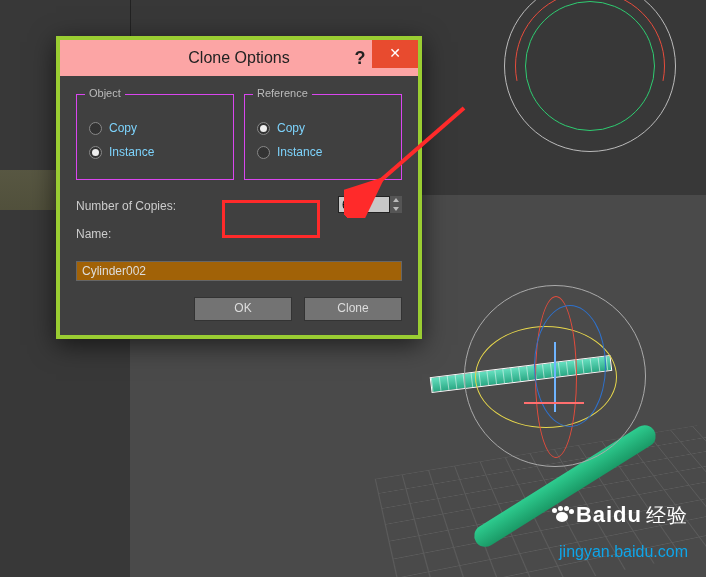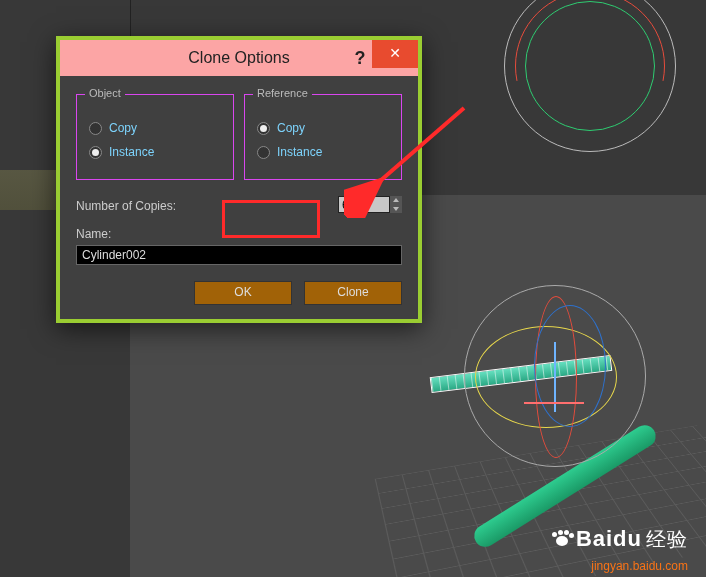--- a/index.html
+++ b/index.html
@@ -38,28 +38,28 @@
 .row .lbl{flex:none;color:#ccc}
 .spinner-wrap{position:relative;width:64px;margin-left:auto}
 .spinner{width:52px;height:17px;background:#c8c8c8;color:#000;border:1px solid #222;padding:1px 3px;box-sizing:border-box;font-size:12px}
 .spin-btns{position:absolute;right:0;top:0;width:12px;height:17px;background:#555}
 .spin-btns::before,.spin-btns::after{content:"";position:absolute;left:3px;width:0;height:0;border-left:3px solid transparent;border-right:3px solid transparent}
 .spin-btns::before{top:2px;border-bottom:4px solid #bbb}
 .spin-btns::after{bottom:2px;border-top:4px solid #bbb}
 .highlight-box{position:absolute;border:3px solid #ff2a2a;pointer-events:none}
 .hb1{left:222px;top:200px;width:92px;height:32px}
 .name-field{margin-top:14px}
-.name-input{width:100%;height:20px;background:#000000;color:#ddd;border:1px solid #666;padding:2px 5px;box-sizing:border-box;font-size:12px}
+.name-input{width:100%;height:20px;background:#a16207;color:#ddd;border:1px solid #666;padding:2px 5px;box-sizing:border-box;font-size:12px}
 .btns{display:flex;justify-content:flex-end;gap:12px;margin-top:16px}
-.btn{width:96px;height:22px;background:#a16207;border:1px solid #333;color:#ddd;text-align:center;line-height:20px;font-size:12px}
+.btn{width:96px;height:22px;background:#737373;border:1px solid #333;color:#ddd;text-align:center;line-height:20px;font-size:12px}
 .arrow{position:absolute;left:344px;top:98px;width:130px;height:120px;pointer-events:none}
-.watermark{position:absolute;right:18px;bottom:4px;text-align:right;color:#fff}
+.watermark{position:absolute;right:18px;bottom:16px;text-align:right;color:#fff}
 .watermark .brand{font-size:22px;font-weight:bold;letter-spacing:1px}
 .watermark .brand .cn{font-weight:normal;font-size:20px;margin-left:4px}
-.watermark .sub{font-size:12px;color:#f97316;margin-top:6px}
+.watermark .sub{font-size:16px;color:#0ea5e9;margin-top:14px}
 .paw{display:inline-block;position:relative;width:22px;height:18px;margin-right:2px;vertical-align:-2px}
 .paw::before{content:"";position:absolute;left:4px;top:6px;width:12px;height:10px;background:#fff;border-radius:50%}
 .paw i{position:absolute;width:5px;height:5px;background:#fff;border-radius:50%}
 .paw i:nth-child(1){left:0;top:2px}.paw i:nth-child(2){left:6px;top:0}.paw i:nth-child(3){left:12px;top:0}.paw i:nth-child(4){left:17px;top:3px}
 </style>
 </head>
 <body>
 
 <div class="viewport">
   <div class="vp-top">
@@ -113,21 +113,21 @@
 
     <div class="row">
       <span class="lbl">Number of Copies:</span>
       <div class="spinner-wrap">
         <input class="spinner" value="6" style="">
         <div class="spin-btns"></div>
       </div>
     </div>
 
     <div class="name-field">
-      <div class="lbl" style="margin-bottom:4px">Name:</div>
+      <div class="lbl" style="margin-bottom:20px">Name:</div>
       <input class="name-input" value="Cylinder002" style="">
     </div>
 
     <div class="btns">
       <div class="btn">OK</div>
       <div class="btn">Clone</div>
     </div>
   </div>
 </div>
 

